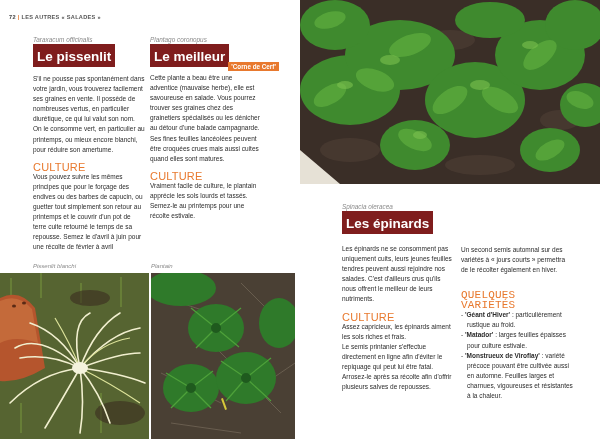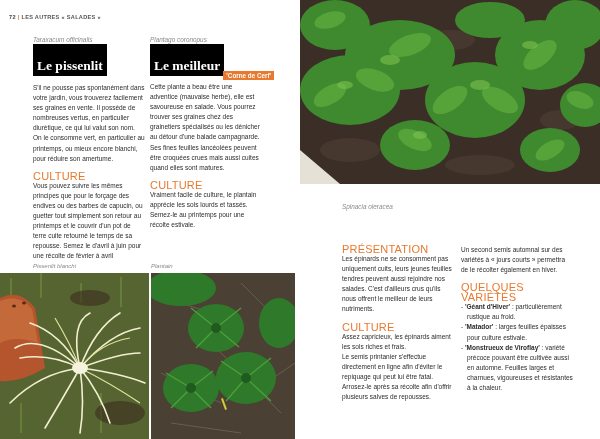--- a/index.html
+++ b/index.html
@@ -2,21 +2,21 @@
 <html><head>
 <meta charset="utf-8">
 <style>
   html, body { margin:0; padding:0; }
   body { width:600px; height:439px; position:relative; overflow:hidden; background:#ffffff; font-family:"Liberation Sans", sans-serif; color:#2b2b2b; }
   .abs { position:absolute; }
   .header { left:9px; top:14px; font-size:5.6px; letter-spacing:0.3px; font-weight:bold; color:#555; }
   .header .num { color:#444; }
   .header .sep { color:#e8792e; }
   .latin { font-style:italic; font-size:6.4px; color:#8a8a8a; }
-  .title-box { background:#000000; color:#fff; font-weight:bold; font-size:13.5px; padding:14px 4px 2px 4px; display:inline-block; line-height:16px;font-family:Liberation Serif, serif; }
+  .title-box { background:#7f1d1d; color:#fff; font-weight:bold; font-size:13.5px; padding:5px 4px 2px 4px; display:inline-block; line-height:16px; }
   .subtitle-box { background:#e8792e; color:#fff; font-weight:bold; font-size:6.3px; padding:1px 3px; display:inline-block; vertical-align:bottom; margin-left:-1px; position:relative; top:4px; }
   .body { font-size:6.5px; line-height:10.1px; color:#2b2b2b; }
   .sec-head { font-size:11px; color:#e8792e; font-weight:normal; letter-spacing:0.2px; line-height:10px; }
   .caption { font-style:italic; font-size:6px; color:#8a8a8a; }
   .photo { overflow:hidden; }
   ul.vars { list-style:none; margin:0; padding:0; }
   ul.vars li { padding-left:6px; text-indent:-6px; }
   b { font-weight:bold; }
 </style>
 </head>
@@ -173,31 +173,31 @@
         <ellipse cx="180" cy="85" rx="10" ry="5"></ellipse>
         <ellipse cx="230" cy="45" rx="8" ry="4"></ellipse>
       <ellipse cx="45" cy="85" rx="8" ry="4"></ellipse>
         <ellipse cx="120" cy="135" rx="7" ry="4"></ellipse>
     </g>
   </svg>
 </div>
 
 <div class="abs" style="left:342px; top:203px; width:120px;">
   <div class="latin">Spinacia oleracea</div>
+  <div class="title-box" style="margin-top:1px;">Les épinards</div>
 </div>
 
 <div class="abs" style="left:342px; top:244px; width:114px;">
-  <div class="sec-head">PRÉSENTATION</div>
   <div class="body">Les épinards ne se consomment pas uniquement cuits, leurs jeunes feuilles tendres peuvent aussi rejoindre nos salades. C'est d'ailleurs crus qu'ils nous offrent le meilleur de leurs nutriments.</div>
   <div class="sec-head" style="margin-top:7px;">CULTURE</div>
   <div class="body">Assez capricieux, les épinards aiment les sols riches et frais.</div>
   <div class="body">Le semis printanier s'effectue directement en ligne afin d'éviter le repiquage qui peut lui être fatal. Arrosez-le après sa récolte afin d'offrir plusieurs salves de repousses.</div>
 </div>
 
 <div class="abs" style="left:461px; top:245px; width:112px;">
   <div class="body">Un second semis automnal sur des variétés à « jours courts » permettra de le récolter également en hiver.</div>
-  <div class="sec-head" style="margin-top:7px;">QUELQUES VARIÉTÉS</div>
+  <div class="sec-head" style="margin-top:15px;font-family:Liberation Mono, monospace;">QUELQUES VARIÉTÉS</div>
   <ul class="vars body">
     <li>- <b>'Géant d'Hiver'</b><span> : particulièrement rustique au froid.</span></li>
     <li>- <b>'Matador'</b><span> : larges feuilles épaisses pour culture estivale.</span></li>
     <li>- <b>'Monstrueux de Viroflay'</b><span> : variété précoce pouvant être cultivée aussi en automne. Feuilles larges et charnues, vigoureuses et résistantes à la chaleur.</span></li>
   </ul>
 </div>
 
 </body></html>

